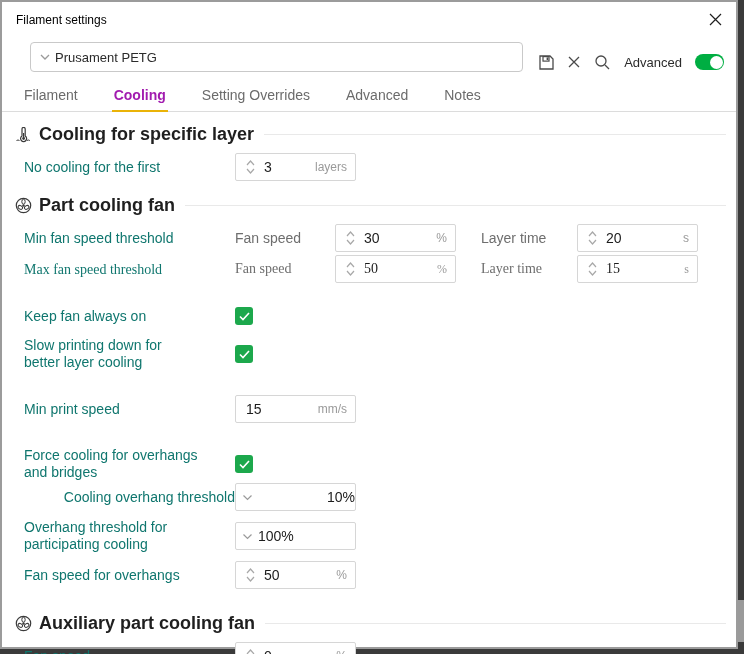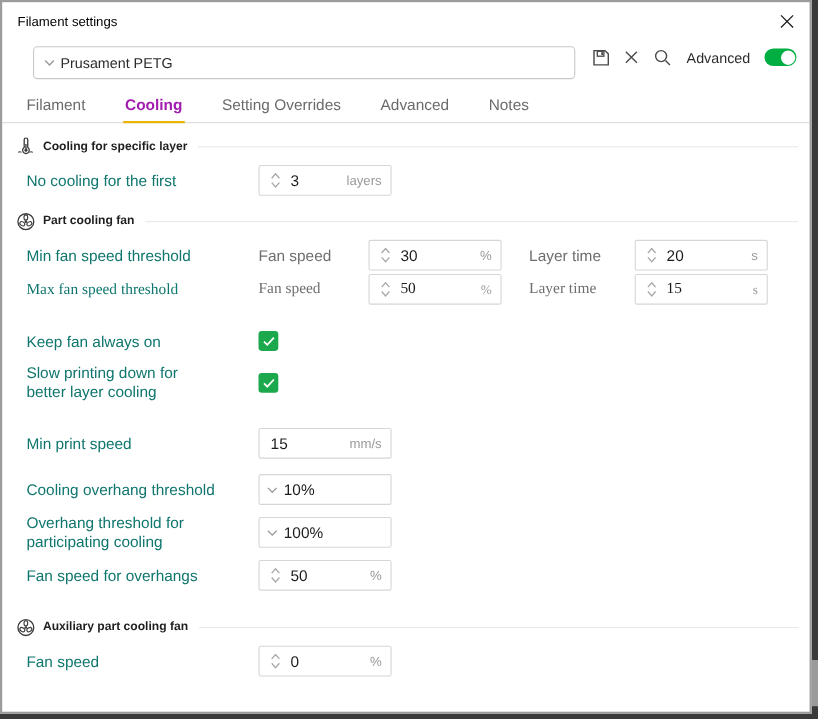--- a/index.html
+++ b/index.html
@@ -12,40 +12,40 @@
   .app-bg-thumb { position:absolute; right:0; top:600px; width:6px; height:42px; background:#9a9a9a; }
   .window {
     position:absolute; left:0; top:0; width:738px; height:649px;
     background:#ffffff; border:2px solid #9b9b9b;
   }
   .titlebar { height:32px; display:flex; align-items:center; padding:4px 12px 0 14px; position:relative; }
   .titlebar .title { font-size:12px; color:#000; }
   .close-btn { position:absolute; right:12px; top:8px; width:18px; height:18px;
     display:flex; align-items:center; justify-content:center; cursor:pointer; }
 
-  .preset-bar { display:flex; align-items:flex-start; margin:8px 12px 0 28px; height:30px; }
+  .preset-bar { display:flex; align-items:flex-end; margin:8px 12px 0 28px; height:30px; }
   .combo {
     width:527px; height:30px; border:1px solid #c9c9c9; border-radius:4px;
     display:flex; align-items:center; padding:0 8px; background:#fff;
   }
   .combo .chev { display:flex; align-items:center; margin-right:4px; }
   .combo .combo-text { font-size:13px; color:#2b2b2b; }
   .toolbar-icons { display:flex; align-items:center; margin-left:13px; gap:8px; }
   .tb-icon { width:20px; height:20px; display:flex; align-items:center; justify-content:center; cursor:pointer; }
   .advanced-label { font-size:13px; color:#2b2b2b; margin-left:4px; }
   .toggle { width:29px; height:16px; background:#00AE42; border-radius:8px; position:relative; margin-left:5px; cursor:pointer; }
   .toggle .knob { position:absolute; right:1.5px; top:1.5px; width:13px; height:13px; background:#fff; border-radius:50%; }
 
   .tabs-row { display:flex; gap:32px; margin-top:12px; padding-left:20px; border-bottom:1px solid #dcdcdc; }
   .tab { font-size:14px; color:#6b6b6b; padding:3px 2px 7px 2px; cursor:pointer; }
   .tab.active { color:#a21caf; font-weight:bold; border-bottom:2px solid #eab308; margin-bottom:-1px; }
 
   .section-header { display:flex; align-items:center; margin:12px 10px 0 12px; }
   .section-header .sec-icon { width:18px; height:18px; display:flex; align-items:center; justify-content:center; }
-  .section-header .sec-title { font-size:11px; font-weight:bold; color:#1f1f1f; margin-left:7px; white-space:nowrap; }
+  .section-header .sec-title { font-size:18px; font-weight:bold; color:#1f1f1f; margin-left:7px; white-space:nowrap; }
   .section-header .sec-line { flex:1; height:1px; background:#e9e9e9; margin-left:10px; }
 
   .row { display:flex; align-items:center; margin-left:22px; }
   .lbl { width:211px; font-size:14px; color:#0f766e; line-height:17px; white-space:pre-line; flex-shrink:0; }
   .sub { width:100px; font-size:14px; color:#6e6e6e; flex-shrink:0; }
   .sub.second { width:96px; margin-left:25px; }
 
   .box {
     width:121px; height:28px; border:1px solid #d6d6d6; border-radius:2px;
     display:flex; align-items:center; background:#fff; flex-shrink:0; cursor:text;
@@ -53,21 +53,21 @@
   .spin-arrows { width:18px; margin-left:5px; display:flex; flex-direction:column; align-items:center; gap:2px; cursor:pointer; }
   .val { flex:1; font-size:14px; color:#1c1c1c; padding-left:5px; }
   .val.noarrow { padding-left:10px; }
   .unit { font-size:12px; color:#9a9a9a; padding-right:8px; }
   .dd-chev { margin-left:6px; display:flex; align-items:center; }
 
   .cb { width:18px; height:18px; background:#1CA84C; border-radius:3px;
     display:flex; align-items:center; justify-content:center; cursor:pointer; flex-shrink:0; }
 
   .mt8{margin-top:8px;} .mt3{margin-top:3px;font-family:Liberation Serif, serif;} .mt10{margin-top:24px;}
-  .mt6{margin-top:14px;} .mt12{margin-top:12px;} .mt14{margin-top:14px;}
+  .mt6{margin-top:2px;text-align:right;} .mt12{margin-top:12px;} .mt14{margin-top:14px;}
   svg { display:block; }
 </style>
 </head>
 <body>
 
 <div class="app-bg-thumb"></div>
 
 <div class="window">
 
   <div class="titlebar">
@@ -246,20 +246,29 @@
   </div>
 
   <div class="row mt10">
     <span class="lbl">Min print speed</span>
     <div class="box">
       <span class="val noarrow">15</span>
       <span class="unit">mm/s</span>
     </div>
   </div>
 
+  <div class="row mt10">
+    <span class="lbl">Force cooling for overhangs
+and bridges</span>
+    <span class="cb">
+      <svg width="11" height="9" viewBox="0 0 11 9">
+        <polyline points="1,4.5 4,7.5 10,1" stroke="#ffffff" stroke-width="1.6" fill="none"></polyline>
+      </svg>
+    </span>
+  </div>
 
   <div class="row mt6">
     <span class="lbl">Cooling overhang threshold</span>
     <div class="box">
       <span class="dd-chev">
         <svg width="11" height="7" viewBox="0 0 11 7">
             <polyline points="1.5,1.5 5.5,5.5 9.5,1.5" stroke="#9a9a9a" stroke-width="1.2" fill="none"></polyline>
           </svg>
       </span>
       <span class="val">10%</span>

